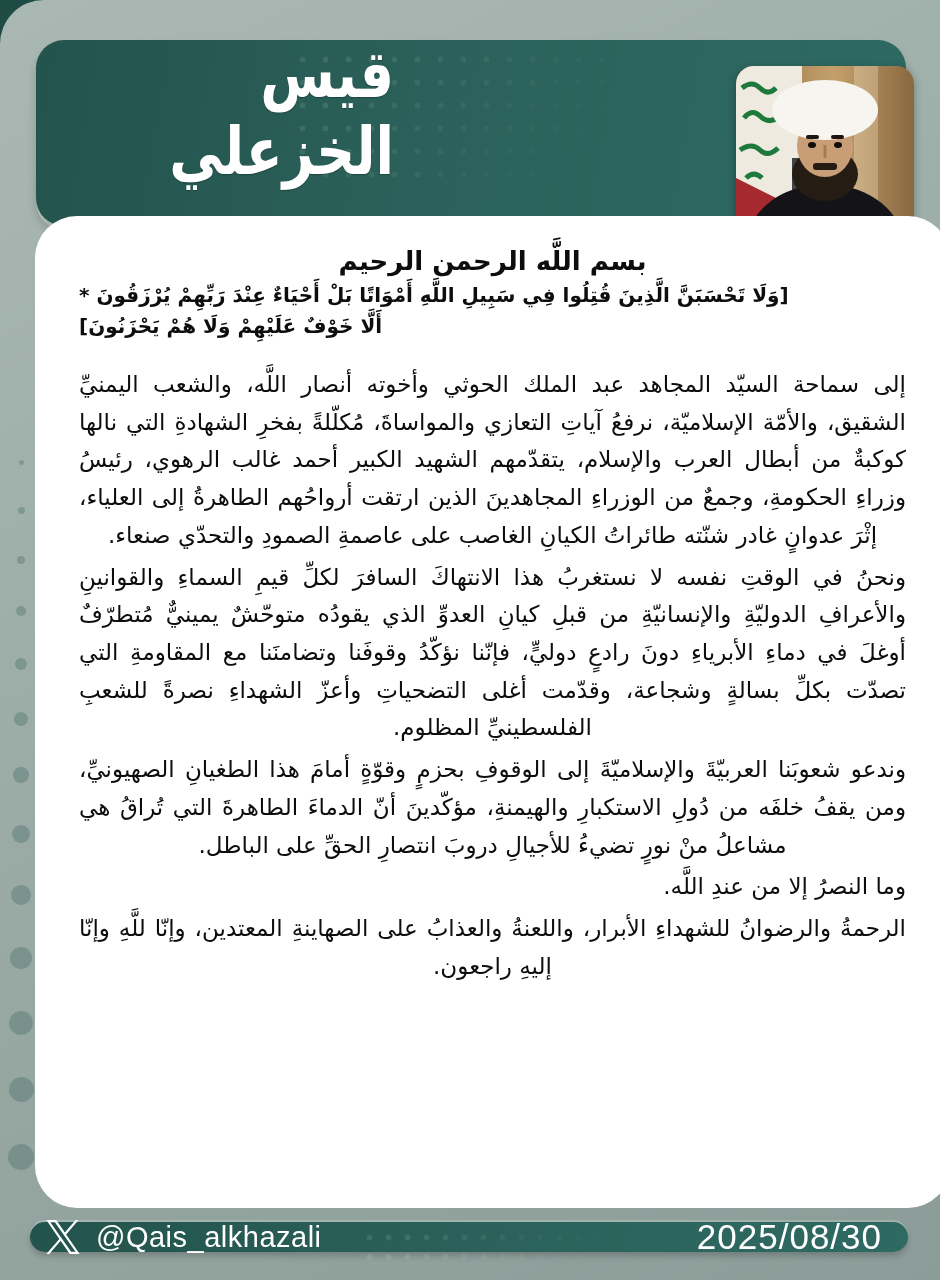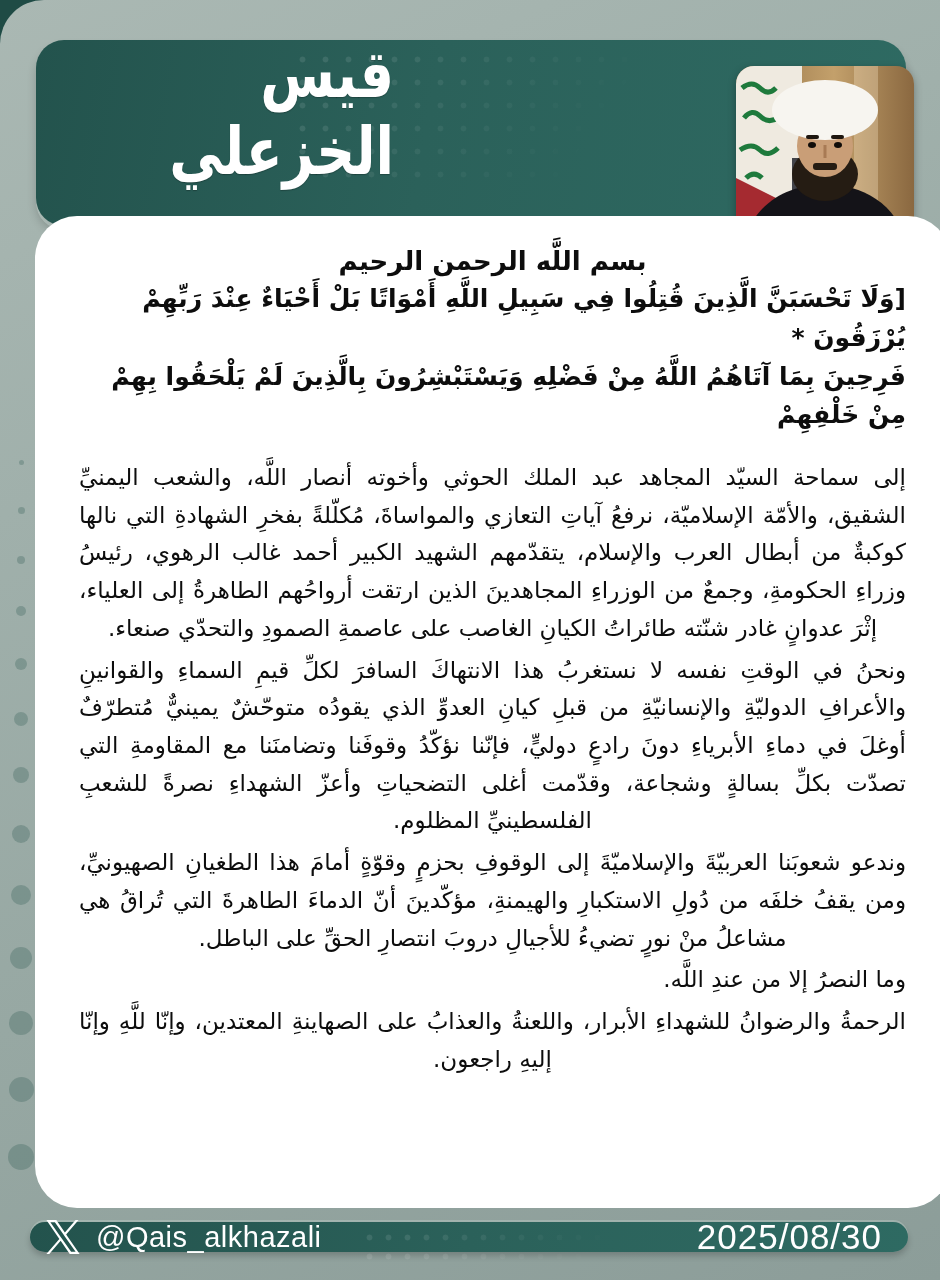--- a/index.html
+++ b/index.html
@@ -71,21 +71,21 @@
   .card{
     position:absolute;left:35px;top:216px;width:915px;height:992px;
     background:#ffffff;border-radius:42px;
     box-sizing:border-box;padding:26px 44px 20px 44px;
     direction:rtl;overflow:hidden;color:#0d0d0d;
   }
   .basmala{
     text-align:center;font-weight:bold;font-size:26px;margin:4px 0 4px;
   }
   .verse{
-    text-align:right;font-weight:bold;font-size:25px;line-height:1.55;margin:0;
+    text-align:left;font-weight:bold;font-size:20px;line-height:1.55;margin:0;
   }
   .para{
     font-weight:normal;font-size:23px;line-height:1.64;
     text-align:justify;text-align-last:center;
     margin:0 0 4px 0;
   }
   .para.first{margin-top:24px;}
   .para.align-start{text-align:left;text-align-last:right;}
 
   
@@ -175,21 +175,21 @@
     <span></span>
     <span></span>
     <span></span>
     <span></span>
     <span></span>
 </aside>
 
 <main class="card">
   <p class="basmala">بسم اللَّه الرحمن الرحيم</p>
   <p class="verse">[وَلَا تَحْسَبَنَّ الَّذِينَ قُتِلُوا فِي سَبِيلِ اللَّهِ أَمْوَاتًا بَلْ أَحْيَاءٌ عِنْدَ رَبِّهِمْ يُرْزَقُونَ *</p>
-  <p class="verse">فَرِحِينَ بِمَا آتَاهُمُ اللَّهُ مِنْ فَضْلِهِ وَيَسْتَبْشِرُونَ بِالَّذِينَ لَمْ يَلْحَقُوا بِهِمْ مِنْ خَلْفِهِمْ</p>
+  <p class="verse">أَلَّا خَوْفٌ عَلَيْهِمْ وَلَا هُمْ يَحْزَنُونَ]</p>
 
   <p class="para first">إلى سماحة السيّد المجاهد عبد الملك الحوثي وأخوته أنصار اللَّه، والشعب اليمنيِّ الشقيق، والأمّة الإسلاميّة، نرفعُ آياتِ التعازي والمواساةَ، مُكلّلةً بفخرِ الشهادةِ التي نالها كوكبةٌ من أبطال العرب والإسلام، يتقدّمهم الشهيد الكبير أحمد غالب الرهوي، رئيسُ وزراءِ الحكومةِ، وجمعٌ من الوزراءِ المجاهدينَ الذين ارتقت أرواحُهم الطاهرةُ إلى العلياء، إثْرَ عدوانٍ غادر شنّته طائراتُ الكيانِ الغاصب على عاصمةِ الصمودِ والتحدّي صنعاء.</p>
   <p class="para">ونحنُ في الوقتِ نفسه لا نستغربُ هذا الانتهاكَ السافرَ لكلِّ قيمِ السماءِ والقوانينِ والأعرافِ الدوليّةِ والإنسانيّةِ من قبلِ كيانِ العدوِّ الذي يقودُه متوحّشٌ يمينيٌّ مُتطرّفٌ أوغلَ في دماءِ الأبرياءِ دونَ رادعٍ دوليٍّ، فإنّنا نؤكّدُ وقوفَنا وتضامنَنا مع المقاومةِ التي تصدّت بكلِّ بسالةٍ وشجاعة، وقدّمت أغلى التضحياتِ وأعزّ الشهداءِ نصرةً للشعبِ الفلسطينيِّ المظلوم.</p>
   <p class="para">وندعو شعوبَنا العربيّةَ والإسلاميّةَ إلى الوقوفِ بحزمٍ وقوّةٍ أمامَ هذا الطغيانِ الصهيونيِّ، ومن يقفُ خلفَه من دُولِ الاستكبارِ والهيمنةِ، مؤكّدينَ أنّ الدماءَ الطاهرةَ التي تُراقُ هي مشاعلُ منْ نورٍ تضيءُ للأجيالِ دروبَ انتصارِ الحقِّ على الباطل.</p>
   <p class="para align-start">وما النصرُ إلا من عندِ اللَّه.</p>
   <p class="para">الرحمةُ والرضوانُ للشهداءِ الأبرار، واللعنةُ والعذابُ على الصهاينةِ المعتدين، وإنّا للَّهِ وإنّا إليهِ راجعون.</p>
 </main>
 
 <footer class="bottombar">
   <div class="dots-grid dots-footer"></div>

